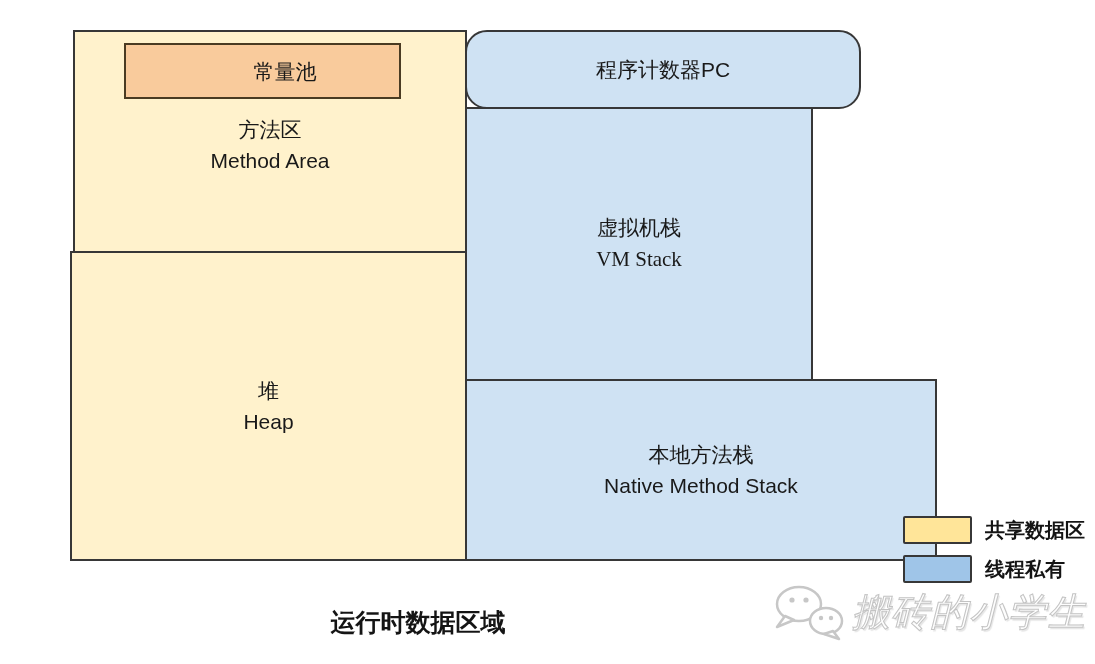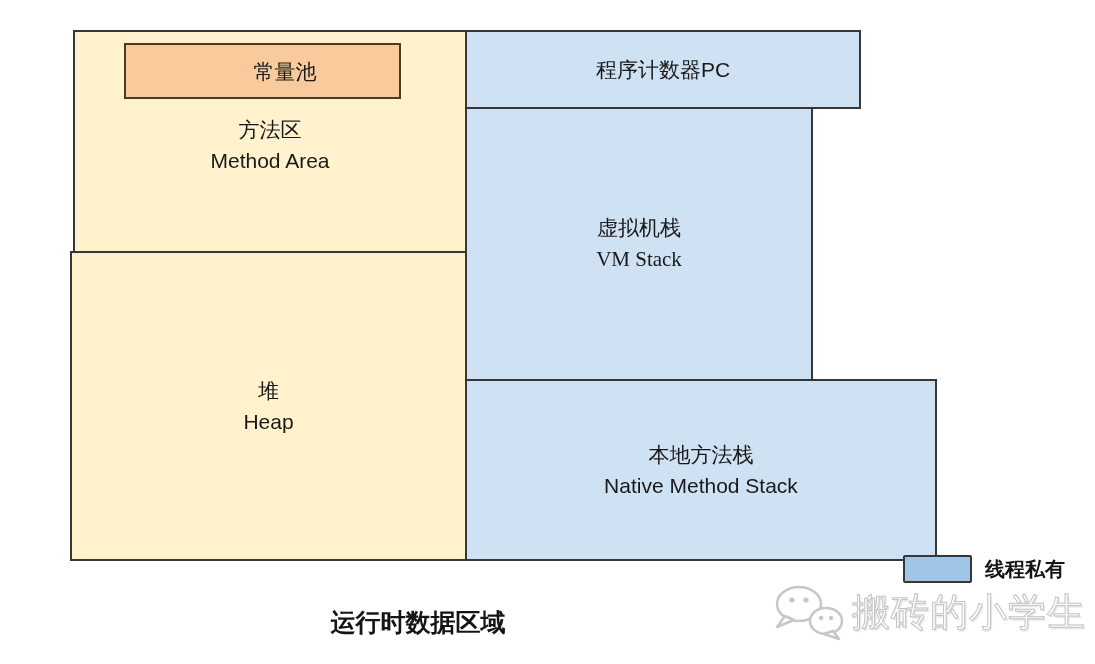--- a/index.html
+++ b/index.html
@@ -39,20 +39,21 @@
   .watermark {
     position:absolute; left:773px; top:583px;
     display:flex; align-items:center; gap:5px;
   }
   .watermark-text {
     font-size:38px; letter-spacing:1px; white-space:nowrap;
     color:#c9c9c9;
     -webkit-text-fill-color:#fdfdfd;
     -webkit-text-stroke:1px #c3c3c3;
     text-shadow:1.5px 1.5px 1px rgba(0,0,0,0.10);
+    font-style:italic;
   }
 </style>
 </head>
 <body>
 
 <div class="stage">
 
   <div class="box method-area" style="background-color: rgb(255, 242, 204); border-color: rgb(55, 55, 55);">
     <div class="constant-pool" style="background-color: rgb(249, 203, 156); padding-left: 45px;">
       <span class="box-label">常量池</span>
@@ -61,36 +62,40 @@
       <div class="box-label">方法区</div>
       <div class="box-label">Method Area</div>
     </div>
   </div>
 
   <div class="box heap center-flex" style="background-color: rgb(255, 242, 204); border-color: rgb(55, 55, 55);">
     <div class="box-label">堆</div>
     <div class="box-label">Heap</div>
   </div>
 
-  <div class="box pc center-flex" style="background-color: rgb(207, 226, 243); border-color: rgb(55, 55, 55);">
+  <div class="box pc center-flex" style="background-color: rgb(207, 226, 243); border-color: rgb(55, 55, 55); border-radius: 22px;">
     <div class="box-label">程序计数器PC</div>
   </div>
 
   <div class="box vm-stack center-flex" style="background-color: rgb(207, 226, 243); border-color: rgb(55, 55, 55);">
     <div class="box-label">虚拟机栈</div>
     <div class="box-label">VM Stack</div>
   </div>
 
   <div class="box native-stack center-flex" style="background-color: rgb(207, 226, 243); border-color: rgb(55, 55, 55);">
     <div class="box-label">本地方法栈</div>
     <div class="box-label">Native Method Stack</div>
   </div>
 
   <div class="caption">运行时数据区域</div>
 
+  <div class="legend-row row1">
+    <div class="legend-swatch" style="background-color: rgb(255, 229, 153);"></div>
+    <div class="legend-label">共享数据区</div>
+  </div>
   <div class="legend-row row2">
     <div class="legend-swatch" style="background-color: rgb(159, 197, 232);"></div>
     <div class="legend-label">线程私有</div>
   </div>
 
   <div class="watermark">
     <svg width="74" height="58" viewBox="0 0 74 58">
       <g fill="#ffffff" stroke="#c7c7c7" stroke-width="2.5" stroke-linejoin="round">
         <ellipse cx="26" cy="21" rx="22" ry="17"></ellipse>
         <path d="M12 33 L4 44 L21 37 Z"></path>

